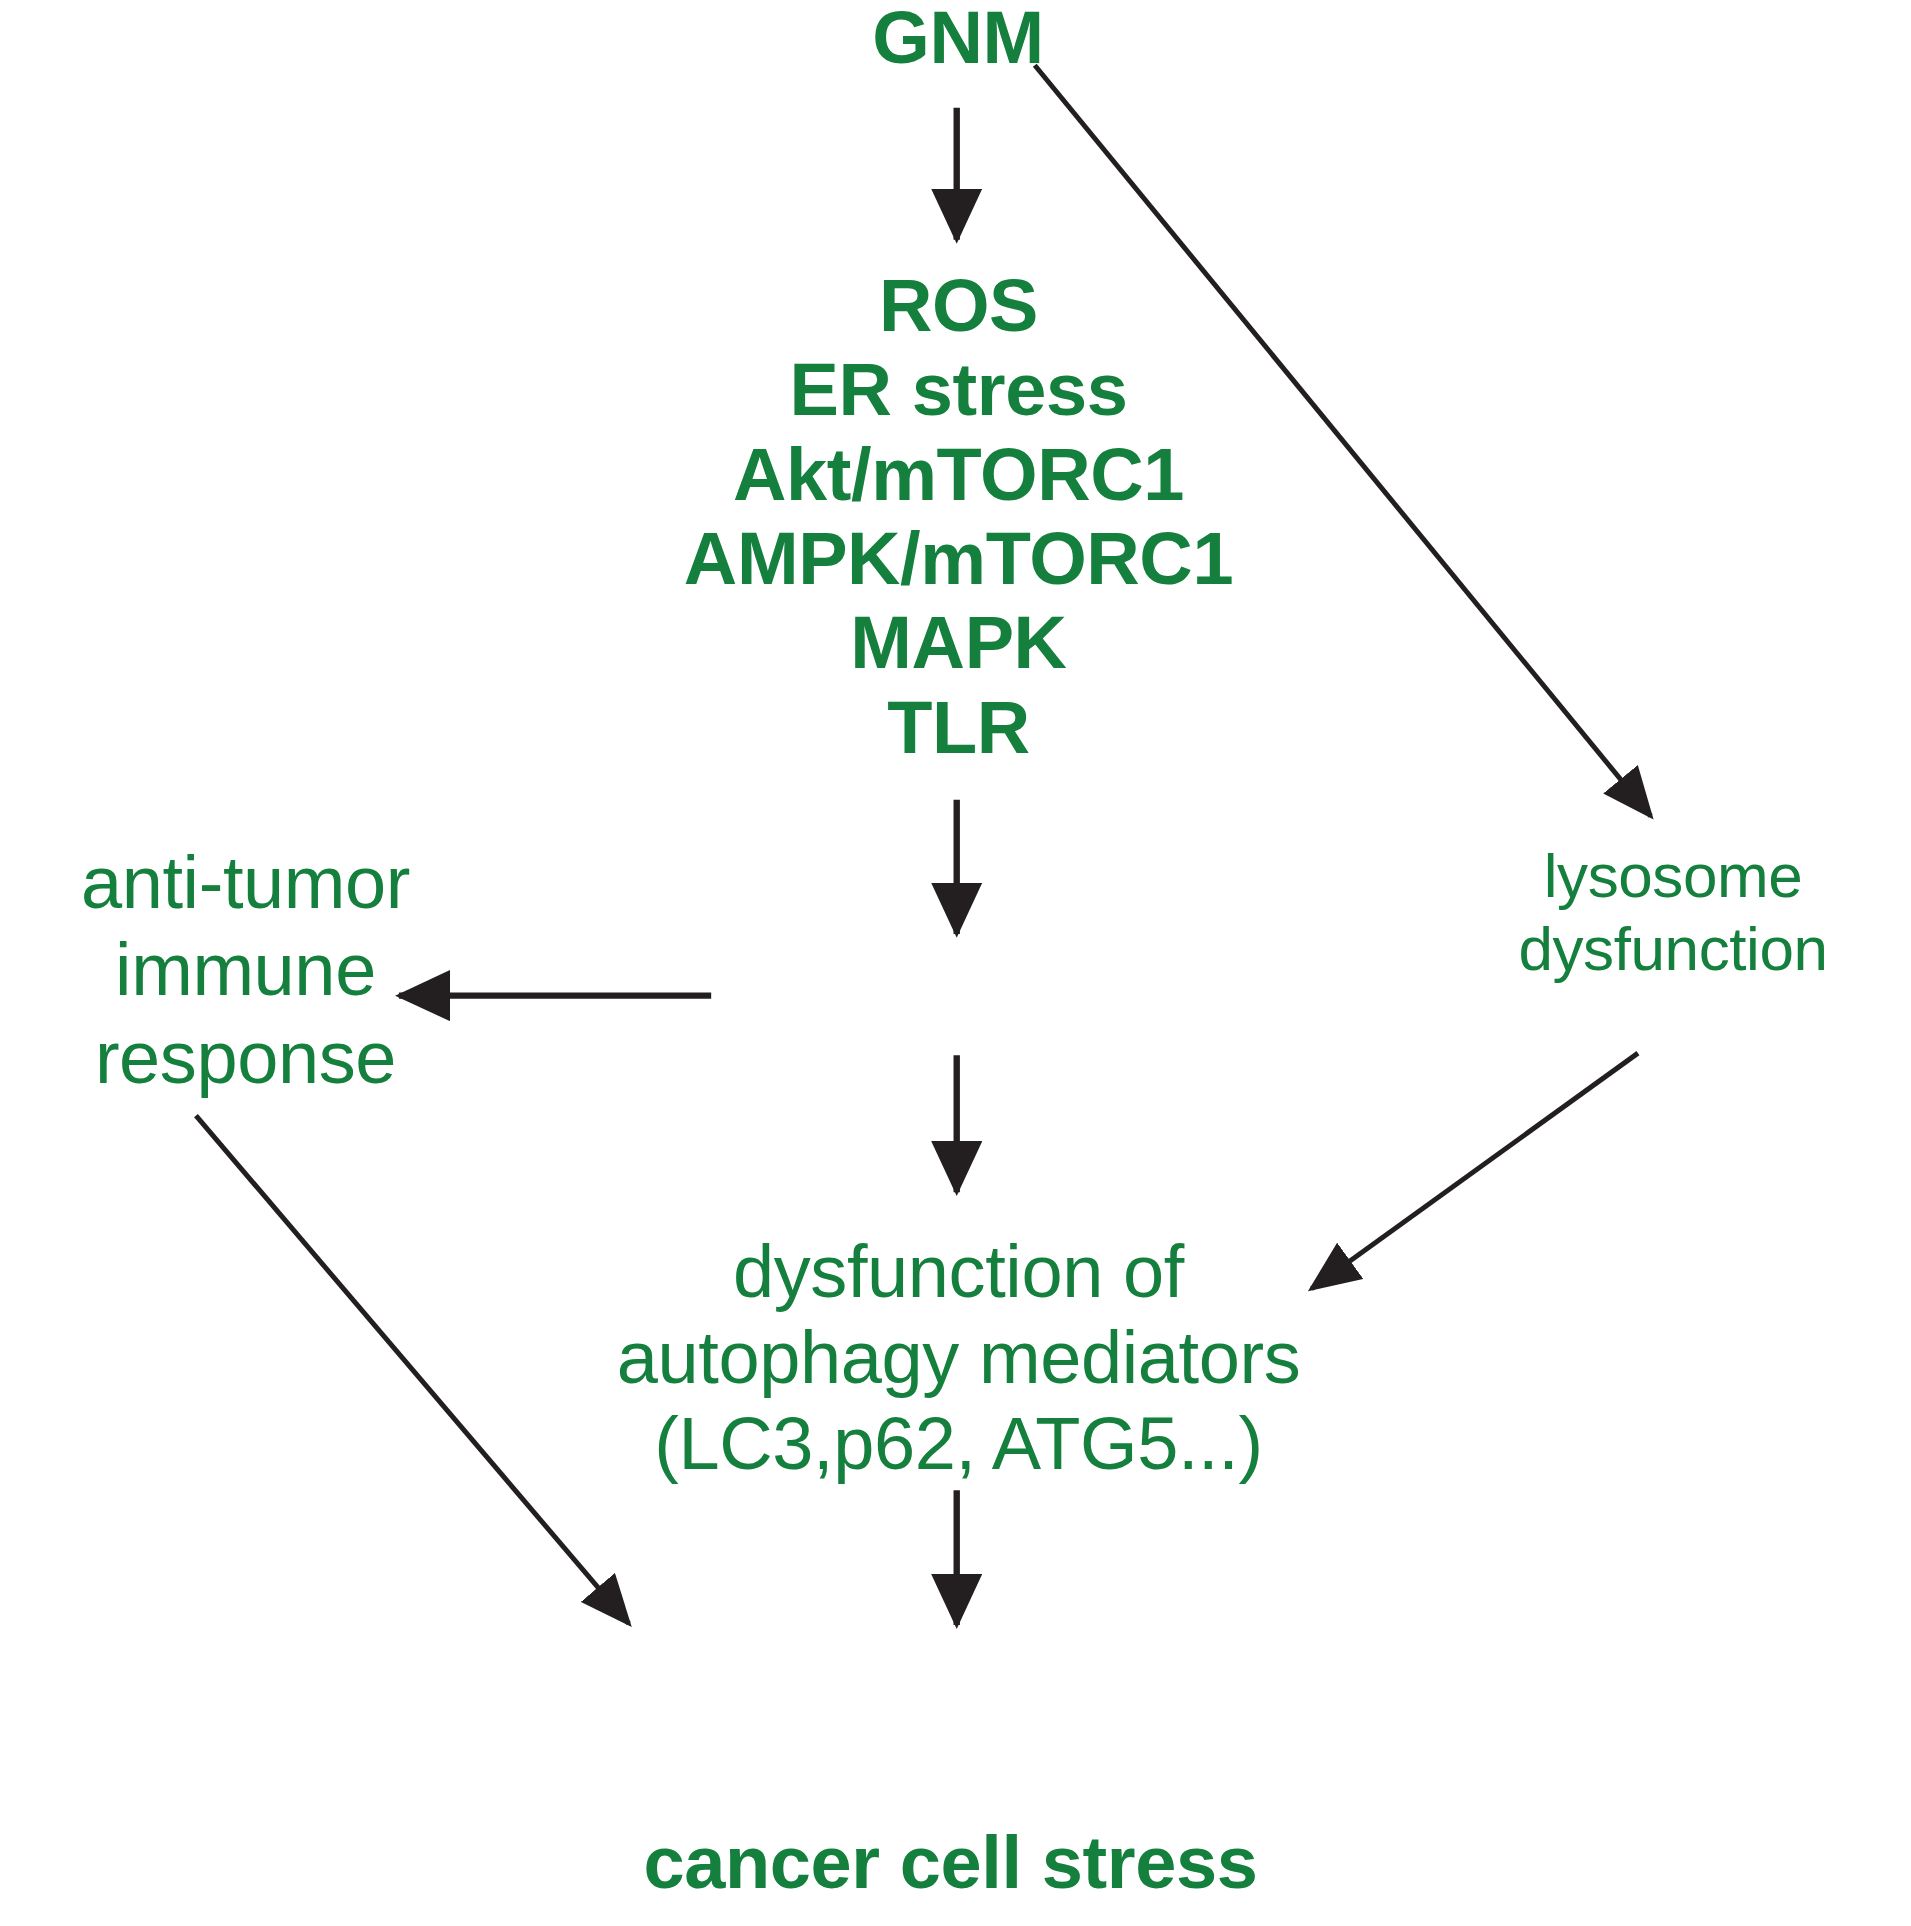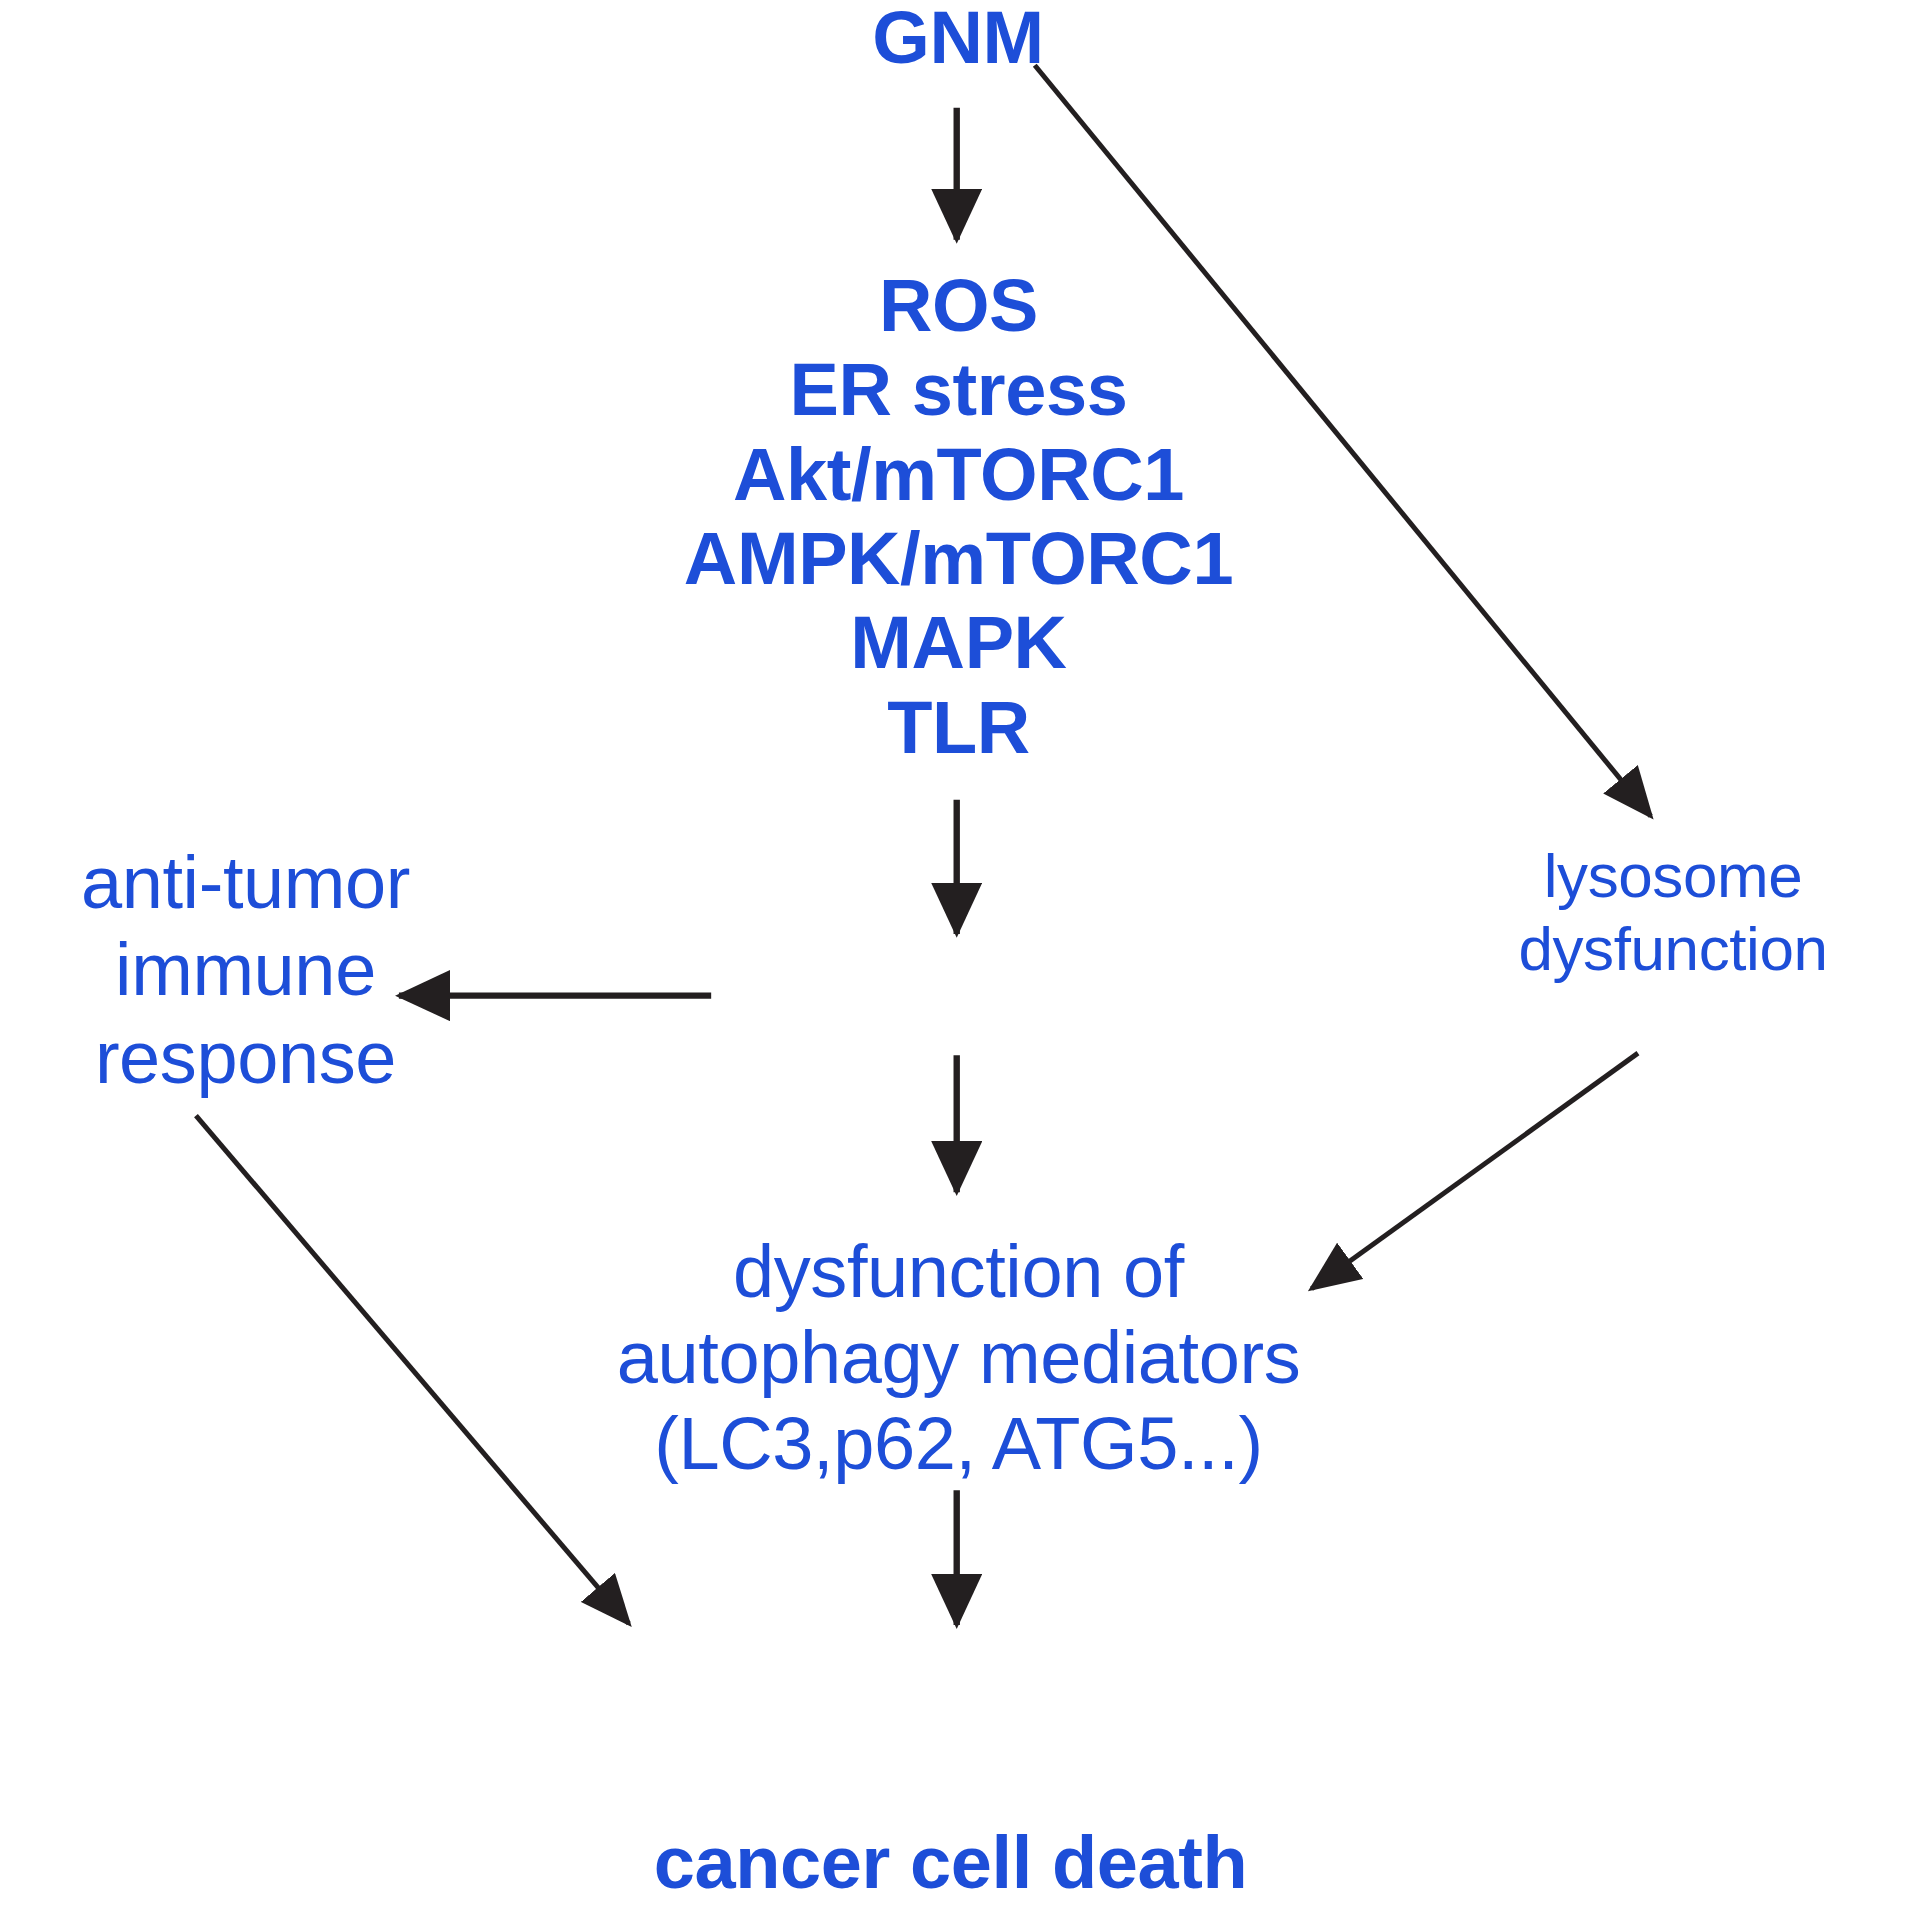--- a/index.html
+++ b/index.html
@@ -14,21 +14,21 @@
     height: 1926px;
     background: #ffffff;
     overflow: hidden;
     font-family: "Liberation Sans", "DejaVu Sans", sans-serif;
     color: #231f20;
   }
   .node {
     position: absolute;
     text-align: center;
     line-height: 1.04;
-    color: #1d4ed8;
+    color: #15803d;
     white-space: pre;
     letter-spacing: -0.4px;
   }
 
   
   #node-gnm {
     left: 745px; top: 0px; width: 426px;
     font-size: 74px; font-weight: bold;
   }
   #node-pathways {
@@ -119,18 +119,18 @@
 
 
   <div class="node" id="node-lysosome">lysosome
 dysfunction</div>
 
   <div class="node" id="node-accumulation">dysfunction of
 autophagy mediators
 (LC3,p62, ATG5...)</div>
 
   <div class="node" id="node-celldeath">
-    <span class="bold">cancer cell death</span>
+    <span class="bold">cancer cell stress</span>
     
   </div>
 
 </div>
 
 
 </body></html>

